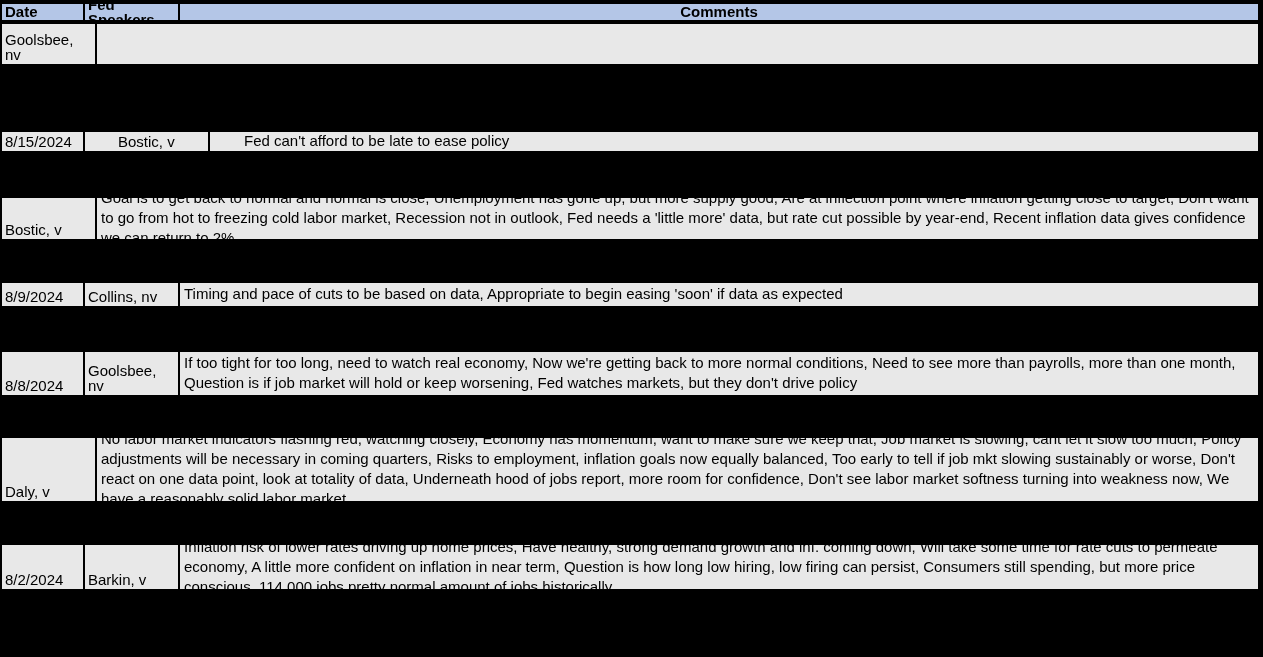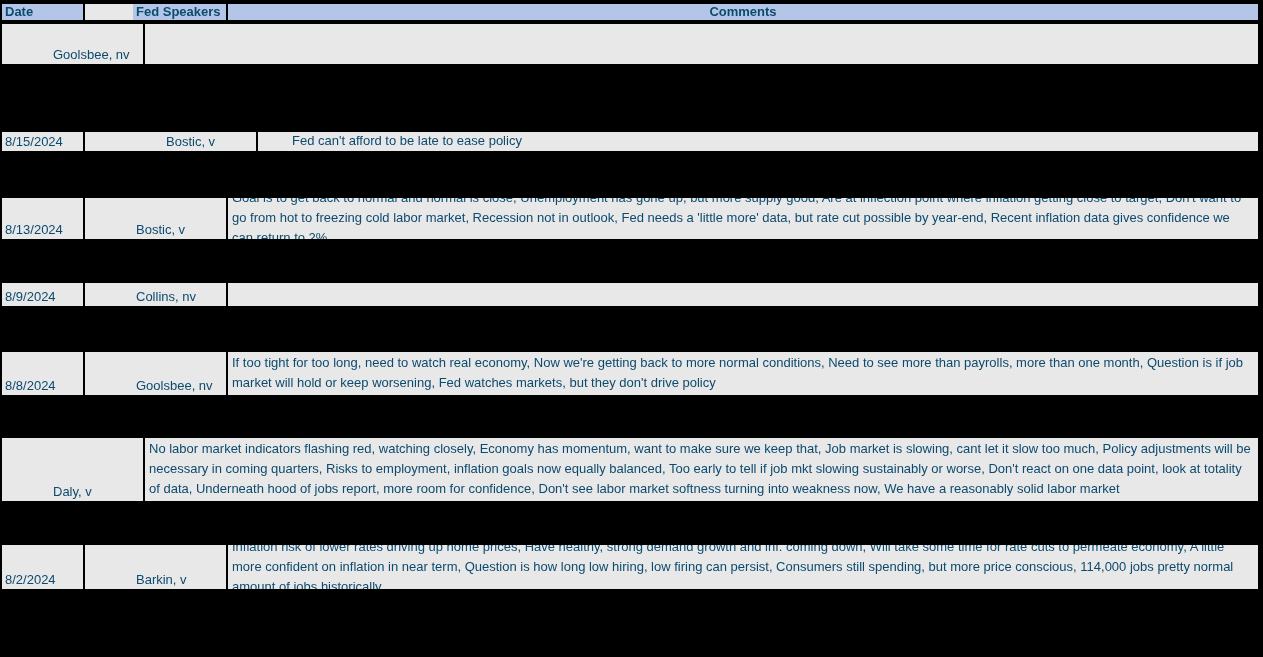--- a/index.html
+++ b/index.html
@@ -15,42 +15,41 @@
     position: absolute;
     left: 0;
     width: 1260px;
     display: flex;
     align-items: stretch;
     border: 2px solid #000;
     background: #e8e8e8;
   }
   .trow .cell {
     background: #e8e8e8;
-    color: #0c4a6e;
-    font-size: 13px;
+    color: #000000;
+    font-size: 15px;
     overflow: hidden;
   }
   .col-date {
     width: 83px;
     flex: 0 0 83px;
     border-right: 2px solid #000;
     display: flex;
     align-items: flex-end;
     padding: 1px 2px 2px 3px;
     line-height: 15px;
   }
   .col-speaker {
     width: 95px;
     flex: 0 0 95px;
     border-right: 2px solid #000;
     display: flex;
     align-items: flex-end;
     padding: 1px 2px 2px 3px;
     line-height: 15px;
-    margin-left: 48px;
   }
   .col-comment {
     flex: 1 1 auto;
     display: flex;
     align-items: center;
     padding: 1px 4px 2px 4px;
     line-height: 20px;
   }
 
   
@@ -88,28 +87,28 @@
     <div class="cell col-speaker">Goolsbee, nv</div>
   </div>
 
   <div class="trow r1">
     <div class="cell col-date">8/15/2024</div>
     <div class="cell col-speaker">Bostic, v</div>
     <div class="cell col-comment">Fed can't afford to be late to ease policy</div>
   </div>
 
   <div class="trow r2">
-    <div class="cell col-date">8/13/2024</div>
     <div class="cell col-speaker">Bostic, v</div>
     <div class="cell col-comment">Goal is to get back to normal and normal is close, Unemployment has gone up, but more supply good, Are at inflection point where inflation getting close to target, Don't want to go from hot to freezing cold labor market, Recession not in outlook, Fed needs a 'little more' data, but rate cut possible by year-end, Recent inflation data gives confidence we can return to 2%</div>
   </div>
 
   <div class="trow r3">
     <div class="cell col-date">8/9/2024</div>
     <div class="cell col-speaker">Collins, nv</div>
+    <div class="cell col-comment">Timing and pace of cuts to be based on data, Appropriate to begin easing 'soon' if data as expected</div>
   </div>
 
   <div class="trow r4">
     <div class="cell col-date">8/8/2024</div>
     <div class="cell col-speaker">Goolsbee, nv</div>
     <div class="cell col-comment">If too tight for too long, need to watch real economy, Now we're getting back to more normal conditions, Need to see more than payrolls, more than one month, Question is if job market will hold or keep worsening, Fed watches markets, but they don't drive policy</div>
   </div>
 
   <div class="trow r5">
     <div class="cell col-speaker">Daly, v</div>

